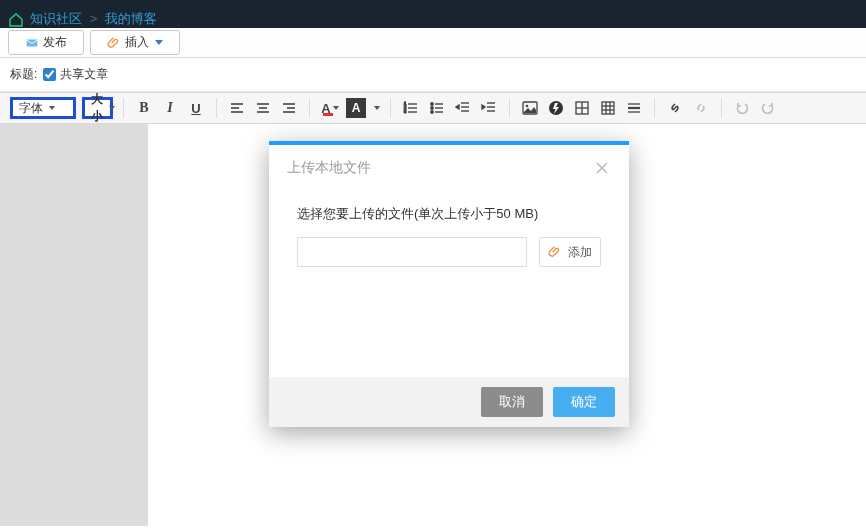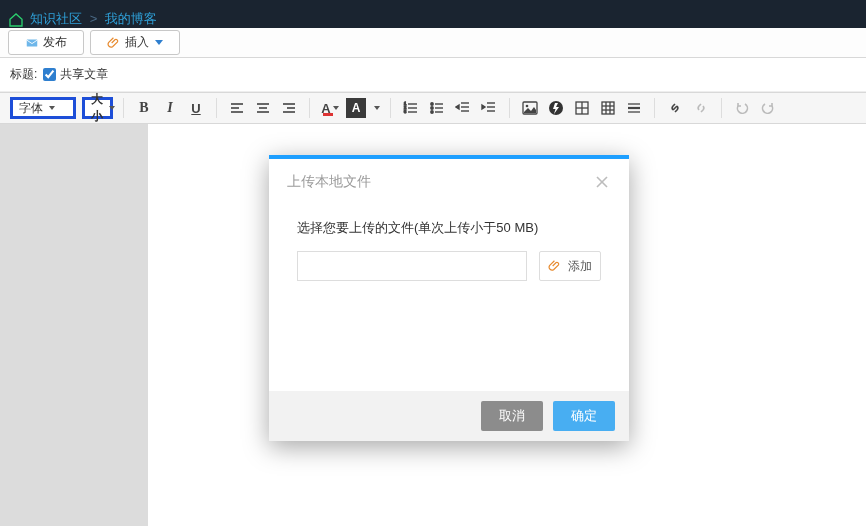--- a/index.html
+++ b/index.html
@@ -40,21 +40,21 @@
 .bgcolor-box { width: 20px; height: 20px; display: inline-flex; align-items: center; justify-content: center; background: #3a3a3a; color: #fff; cursor: pointer; }
 .muted-ico { color: #bbb; cursor: default; }
 
 
 .editor-wrap { display: flex; height: calc(530px - 28px - 30px - 38px - 32px); }
 .side-margin { width: 148px; background: #dcdcdc; }
 .editor-page { flex: 1; background: #fff; }
 
 
 .modal-overlay { position: absolute; inset: 0; }
-.modal { position: absolute; left: 269px; top: 155px; width: 360px; background: #fff; box-shadow: 0 6px 24px rgba(0,0,0,0.35); }
+.modal { position: absolute; left: 269px; top: 141px; width: 360px; background: #fff; box-shadow: 0 6px 24px rgba(0,0,0,0.35); }
 .modal-top { height: 4px; background: #1e9fff; }
 .modal-head { padding: 14px 18px 10px; display: flex; align-items: center; }
 .modal-title { font-size: 14px; color: #9a9a9a; flex: 1; }
 .modal-close { width: 18px; height: 18px; cursor: pointer; display: flex; align-items: center; justify-content: center; }
 .modal-body { padding: 18px 28px 110px; }
 .modal-body p { color: #333; font-size: 13px; margin-bottom: 14px; }
 .file-row { display: flex; gap: 12px; align-items: center; }
 .file-input-box { flex: 1; border: 1px solid #ddd; height: 30px; }
 .add-btn { border: 1px solid #ddd; height: 30px; padding: 0 8px; display: inline-flex; align-items: center; gap: 6px; background: #fff; cursor: pointer; color: #555; font-size: 12px; border-radius: 2px; }
 .clip-ico { width: 14px; height: 14px; }

